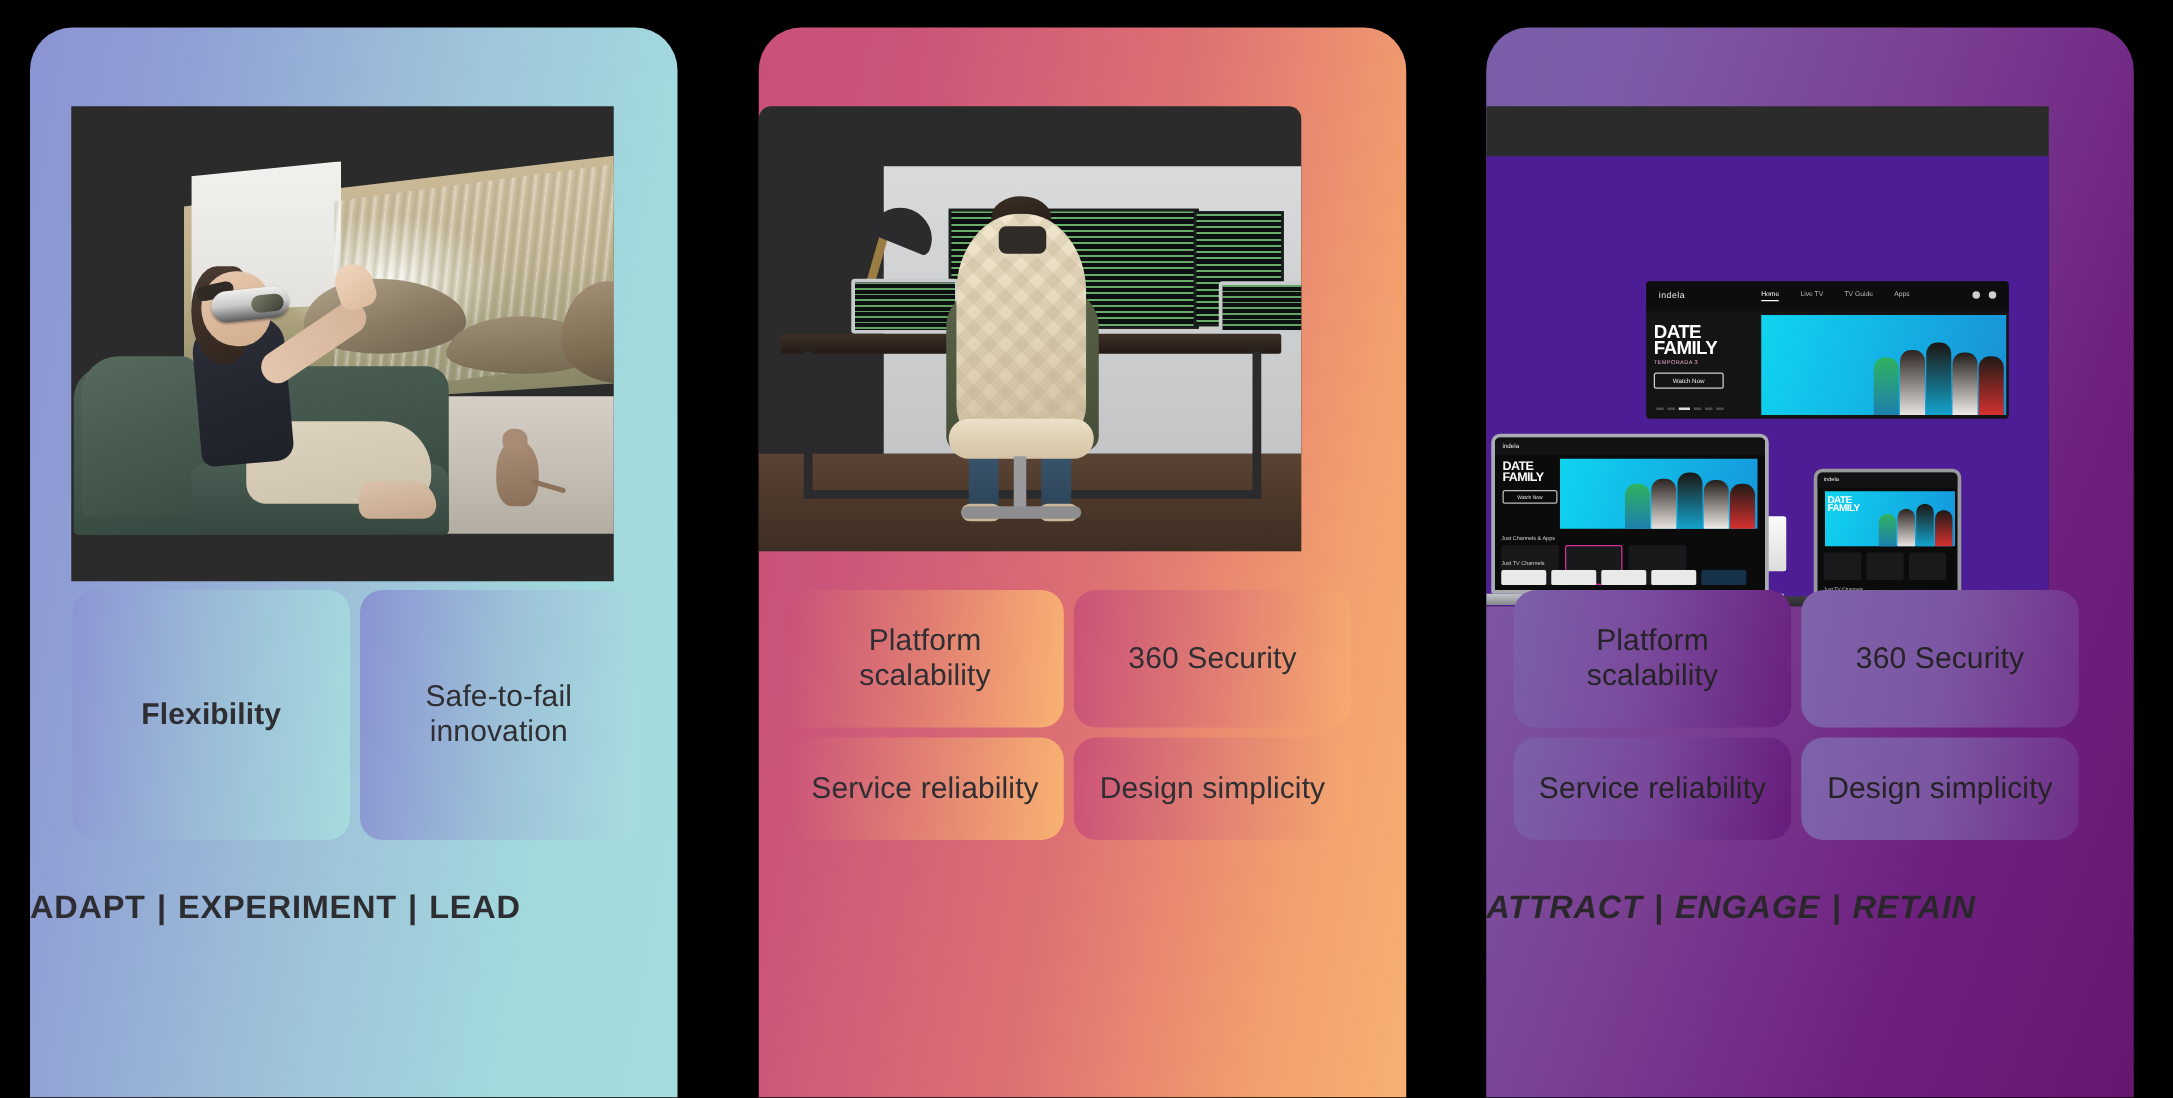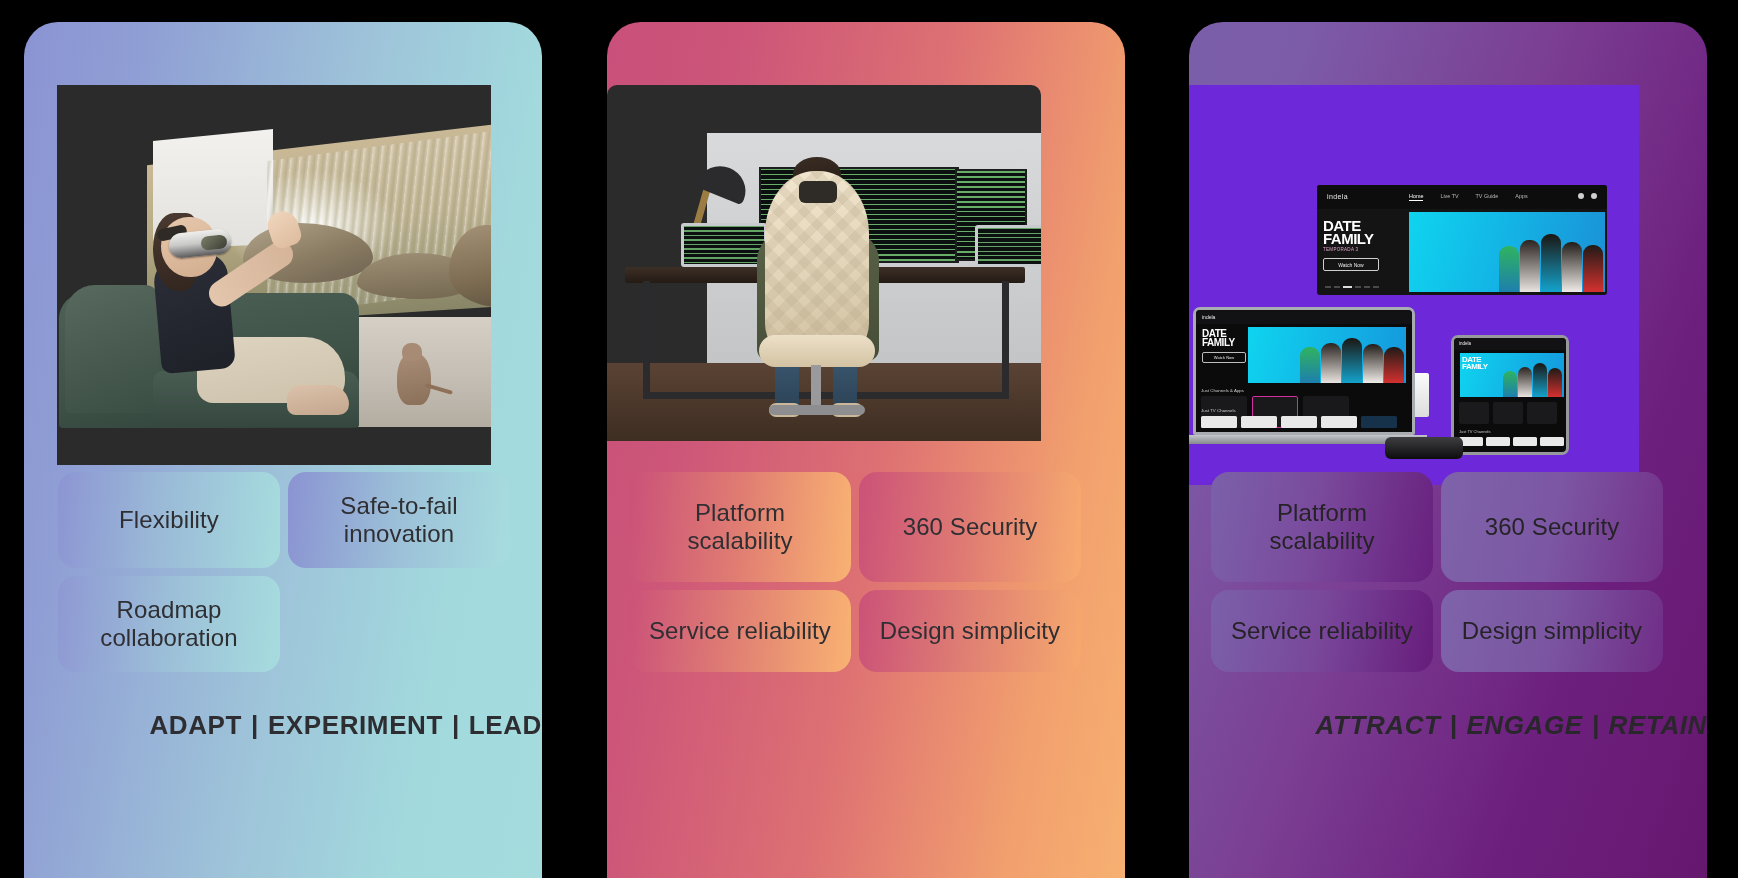--- a/index.html
+++ b/index.html
@@ -217,21 +217,21 @@
   .dev-jeans-l { position:absolute; left:168px; top:268px; width:24px; height:58px;
     background: linear-gradient(180deg,#3b5870 0%, #2c4256 100%); border-radius:6px; }
   .dev-jeans-r { position:absolute; left:226px; top:268px; width:24px; height:58px;
     background: linear-gradient(180deg,#3b5870 0%, #2c4256 100%); border-radius:6px; }
   .dev-shoe-l { position:absolute; left:162px; top:318px; width:32px; height:14px;
     background:#cbb79a; border-radius:7px; }
   .dev-shoe-r { position:absolute; left:224px; top:318px; width:32px; height:14px;
     background:#cbb79a; border-radius:7px; }
 
   
-  .dev3-scene { position:absolute; inset:0; background:#6d28d9; }
+  .dev3-scene { position:absolute; inset:0; background:#4c1d95;margin-top:40px; }
   .tv-frame {
     position:absolute; left:128px; top:100px; width:290px; height:110px;
     background:#141414; border-radius:3px; overflow:hidden;
   }
   .tv-topbar { position:absolute; left:0; top:0; width:100%; height:24px; background:#0d0d0d; }
   .tv-logo { position:absolute; left:10px; top:8px; font-size:7px; color:#e9e9e9; letter-spacing:.4px; }
   .tv-nav { position:absolute; left:92px; top:8px; display:flex; gap:17px; }
   .tv-nav span { font-size:5.4px; color:#b9b9b9; }
   .tv-nav span.active { color:#fff; border-bottom:1px solid #fff; padding-bottom:1px; }
   .tv-icons { position:absolute; right:10px; top:8px; display:flex; gap:7px; }
@@ -301,40 +301,40 @@
     text-align: center;
     border-radius: 18px;
     padding: 4px 10px;
     color: #2f2f33;
     font-size: 24px;
     line-height: 1.17;
     letter-spacing: .1px;
   }
 
   
-  #tiles-0 .t0 { background: linear-gradient(95deg,#8c95d3 0%, #9ab9d7 45%, #a6dcde 100%); }
+  #tiles-0 .t0 { background: linear-gradient(95deg,#8c95d3 0%, #9ab9d7 45%, #a6dcde 100%); font-weight: bold; }
   #tiles-0 .t1 { background: linear-gradient(95deg,#8a93d2 0%, #9cc0d8 50%, #a7dddf 100%); }
   #tiles-0 .t2 { background: linear-gradient(95deg,#8e98d3 0%, #9cbfd8 50%, #a6dcde 100%); }
   #tiles-0 .t3 { background: linear-gradient(95deg,#8b94d2 0%, #9bbdd7 50%, #a7dddf 100%); }
   
   #tiles-1 .t0 { background: linear-gradient(95deg,#ca5179 0%, #e07d72 50%, #f9b272 100%); }
   #tiles-1 .t1 { background: linear-gradient(95deg,#cb5278 0%, #df7a73 48%, #f7ab6f 100%); }
   #tiles-1 .t2 { background: linear-gradient(95deg,#cb5279 0%, #e28373 52%, #f9b272 100%); }
   #tiles-1 .t3 { background: linear-gradient(95deg,#cb5278 0%, #e08073 50%, #f6a96e 100%); }
   
   #tiles-2 .t0 { background: linear-gradient(100deg,#7b60a9 0%, #7a4b9d 45%, #68207e 100%); color:#262327; }
   #tiles-2 .t1 { background: linear-gradient(100deg,#7e63aa 0%, #7c57a3 50%, #73318a 100%); color:#262327; }
   #tiles-2 .t2 { background: linear-gradient(100deg,#7b60a9 0%, #79489b 48%, #661c7b 100%); color:#262327; }
   #tiles-2 .t3 { background: linear-gradient(100deg,#7e63aa 0%, #7b55a1 50%, #702d87 100%); color:#262327; }
 
   
   .tagline {
     position: absolute;
     width: 100%;
-    text-align: right;
+    text-align: left;
     font-size: 26px;
     font-weight: bold;
     letter-spacing: .6px;
     color: #2e2e32;
   }
   #tagline-0 { top: 688px; }
   #tagline-1 { top: 688px; }
   #tagline-2 { top: 688px; color:#2a272c;font-style:italic; }
 
   .sep { padding: 0 9px; font-weight: bold; }
@@ -367,21 +367,20 @@
         <div class="vr-hair"></div>
         <div class="vr-head"></div>
         <div class="vr-strap"></div>
         <div class="vr-goggle"></div>
       </div>
     </div>
 
     <div class="tiles" id="tiles-0">
       <div class="tile t0">Flexibility</div>
       <div class="tile t1">Safe-to-fail innovation</div>
-      <div class="tile t2">Roadmap collaboration</div>
     </div>
 
     <div class="tagline" id="tagline-0">
       <span>ADAPT</span><span class="sep">|</span><span>EXPERIMENT</span><span class="sep">|</span><span>LEAD</span>
     </div>
   </div>
 
   <div class="card" id="card-1">
 
     <div class="img-panel" id="img-panel-1">

